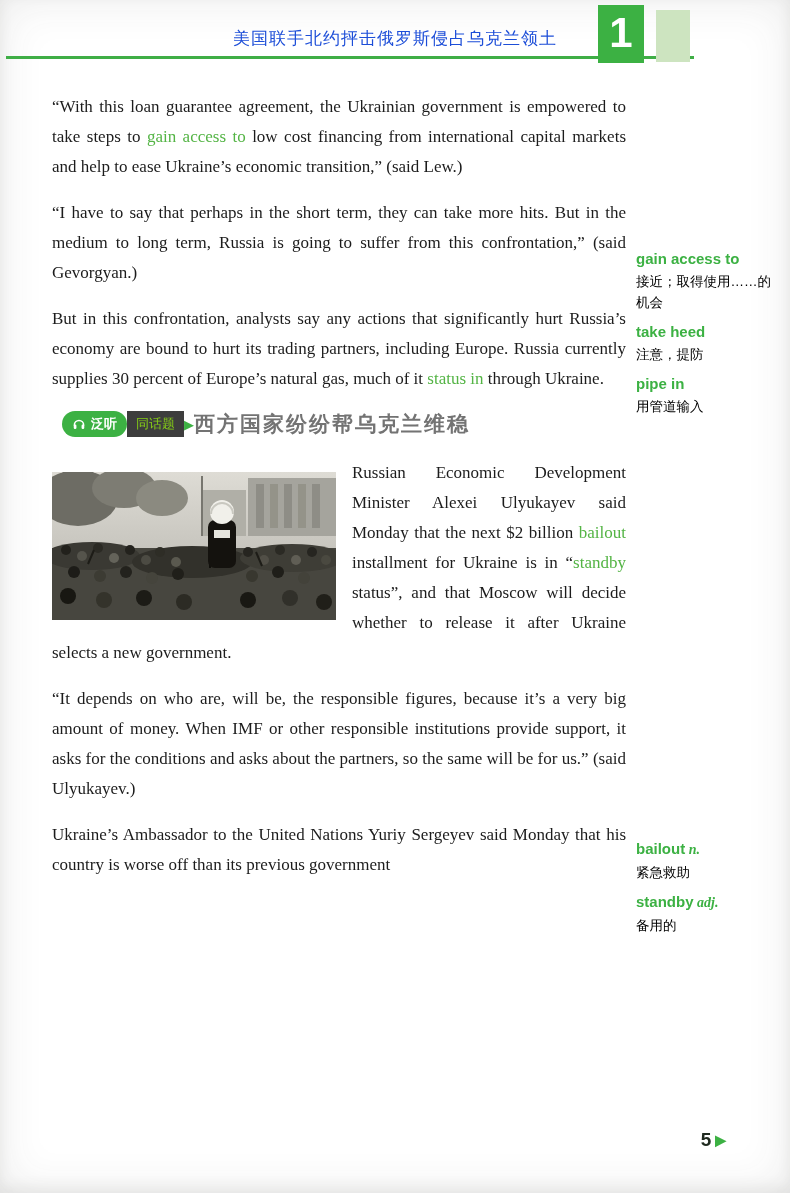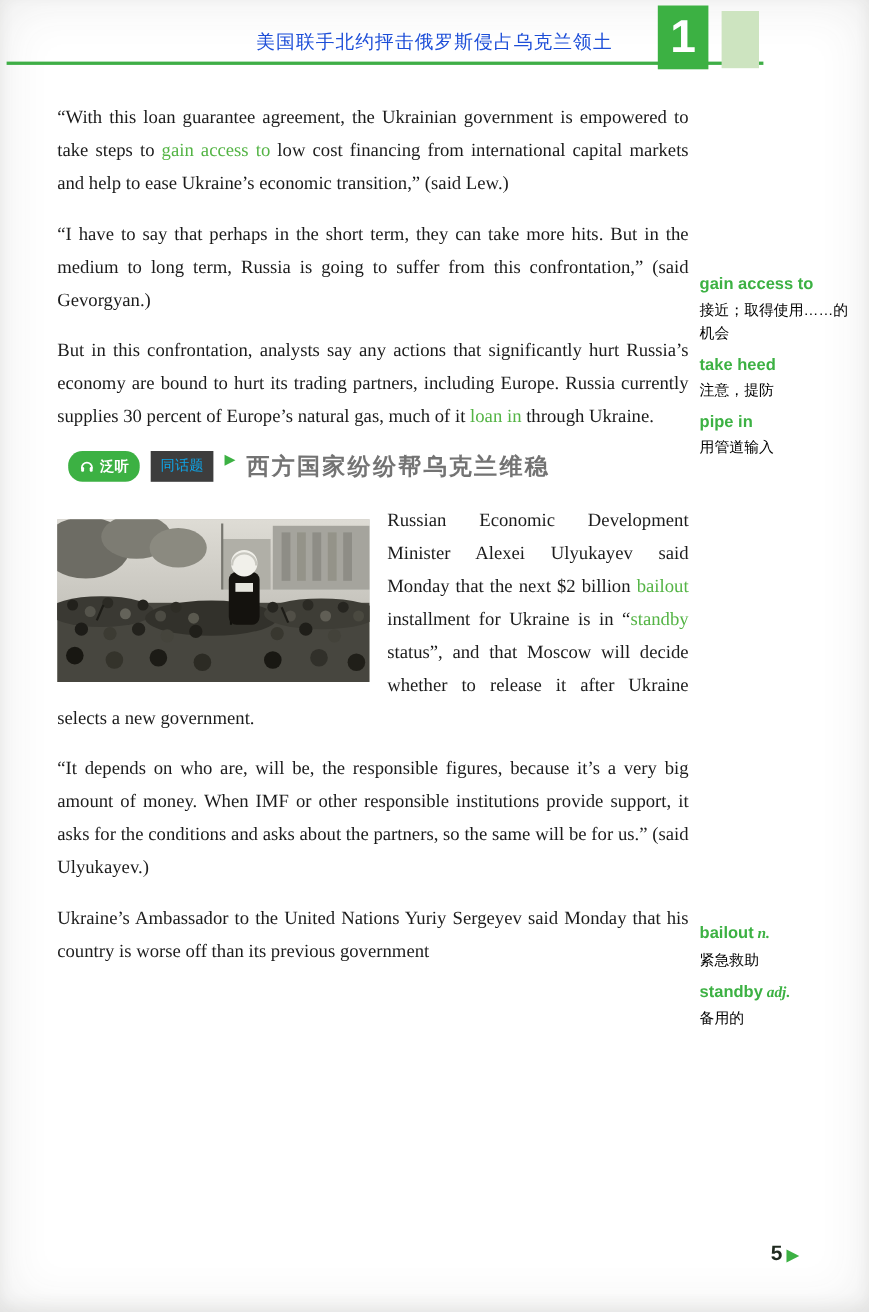--- a/index.html
+++ b/index.html
@@ -49,33 +49,33 @@
   .main-col { position: absolute; left: 52px; top: 30px; width: 574px; }
 
   .para {
     font-size: 17px; line-height: 30px; text-align: justify;
     color: #1c1c1c; margin-bottom: 16px;
   }
   .para .hl { color: #54b445; }
 
   
   .section-header {
-    display: flex; gap: 10px;
+    display: flex; align-items: center; 
     margin: 16px 0 20px 10px;
     font-family: "Liberation Sans", sans-serif;
   }
   .listen-pill {
     display: inline-flex; align-items: center; gap: 5px;
     background: #3cb143; color: #fff;
     font-size: 13px; font-weight: bold;
     padding: 4px 10px; border-radius: 13px;
     white-space: nowrap;
   }
   .topic-badge {
-    background: #3d3d3d; color: #0ea5e9;
+    background: #3d3d3d; color: #84cc16;
     font-size: 13px; padding: 4px 9px; white-space: nowrap;
   }
   .arrow-green { color: #3cb143; font-size: 13px; }
   .section-title {
     color: #737373; font-size: 21px; font-weight: bold; letter-spacing: 2px;
     white-space: nowrap;
   }
 
   
   .article2 { margin-top: 4px; }
@@ -125,21 +125,21 @@
     </div>
   </div>
 
   <div class="content">
 
     <div class="main-col">
 
       <div class="article">
           <p class="para"><span>“With this loan guarantee agreement, the Ukrainian government is empowered to take steps to </span><span class="hl">gain access to</span><span> low cost financing from international capital markets and help to ease Ukraine’s economic transition,” (said Lew.)</span></p>
           <p class="para"><span>“I have to say that perhaps in the short term, they can take more hits. But in the medium to long term, Russia is going to suffer from this confrontation,” (said Gevorgyan.)</span></p>
-          <p class="para"><span>But in this confrontation, analysts say any actions that significantly hurt Russia’s economy are bound to hurt its trading partners, including Europe. Russia currently supplies 30 percent of Europe’s natural gas, much of it </span><span class="hl">loan in</span><span> through Ukraine.</span></p>
+          <p class="para"><span>But in this confrontation, analysts say any actions that significantly hurt Russia’s economy are bound to hurt its trading partners, including Europe. Russia currently supplies 30 percent of Europe’s natural gas, much of it </span><span class="hl">status in</span><span> through Ukraine.</span></p>
         </div>
 
       <div class="section-header">
         <span class="listen-pill">
           <svg width="14" height="14" viewBox="0 0 24 24">
             <path d="M4 14a8 8 0 0 1 16 0" fill="none" stroke="#ffffff" stroke-width="2.6" stroke-linecap="round"></path>
             <rect x="3" y="13" width="4.6" height="7.5" rx="2" fill="#ffffff"></rect>
             <rect x="16.4" y="13" width="4.6" height="7.5" rx="2" fill="#ffffff"></rect>
           </svg>
           <span>泛听</span>

